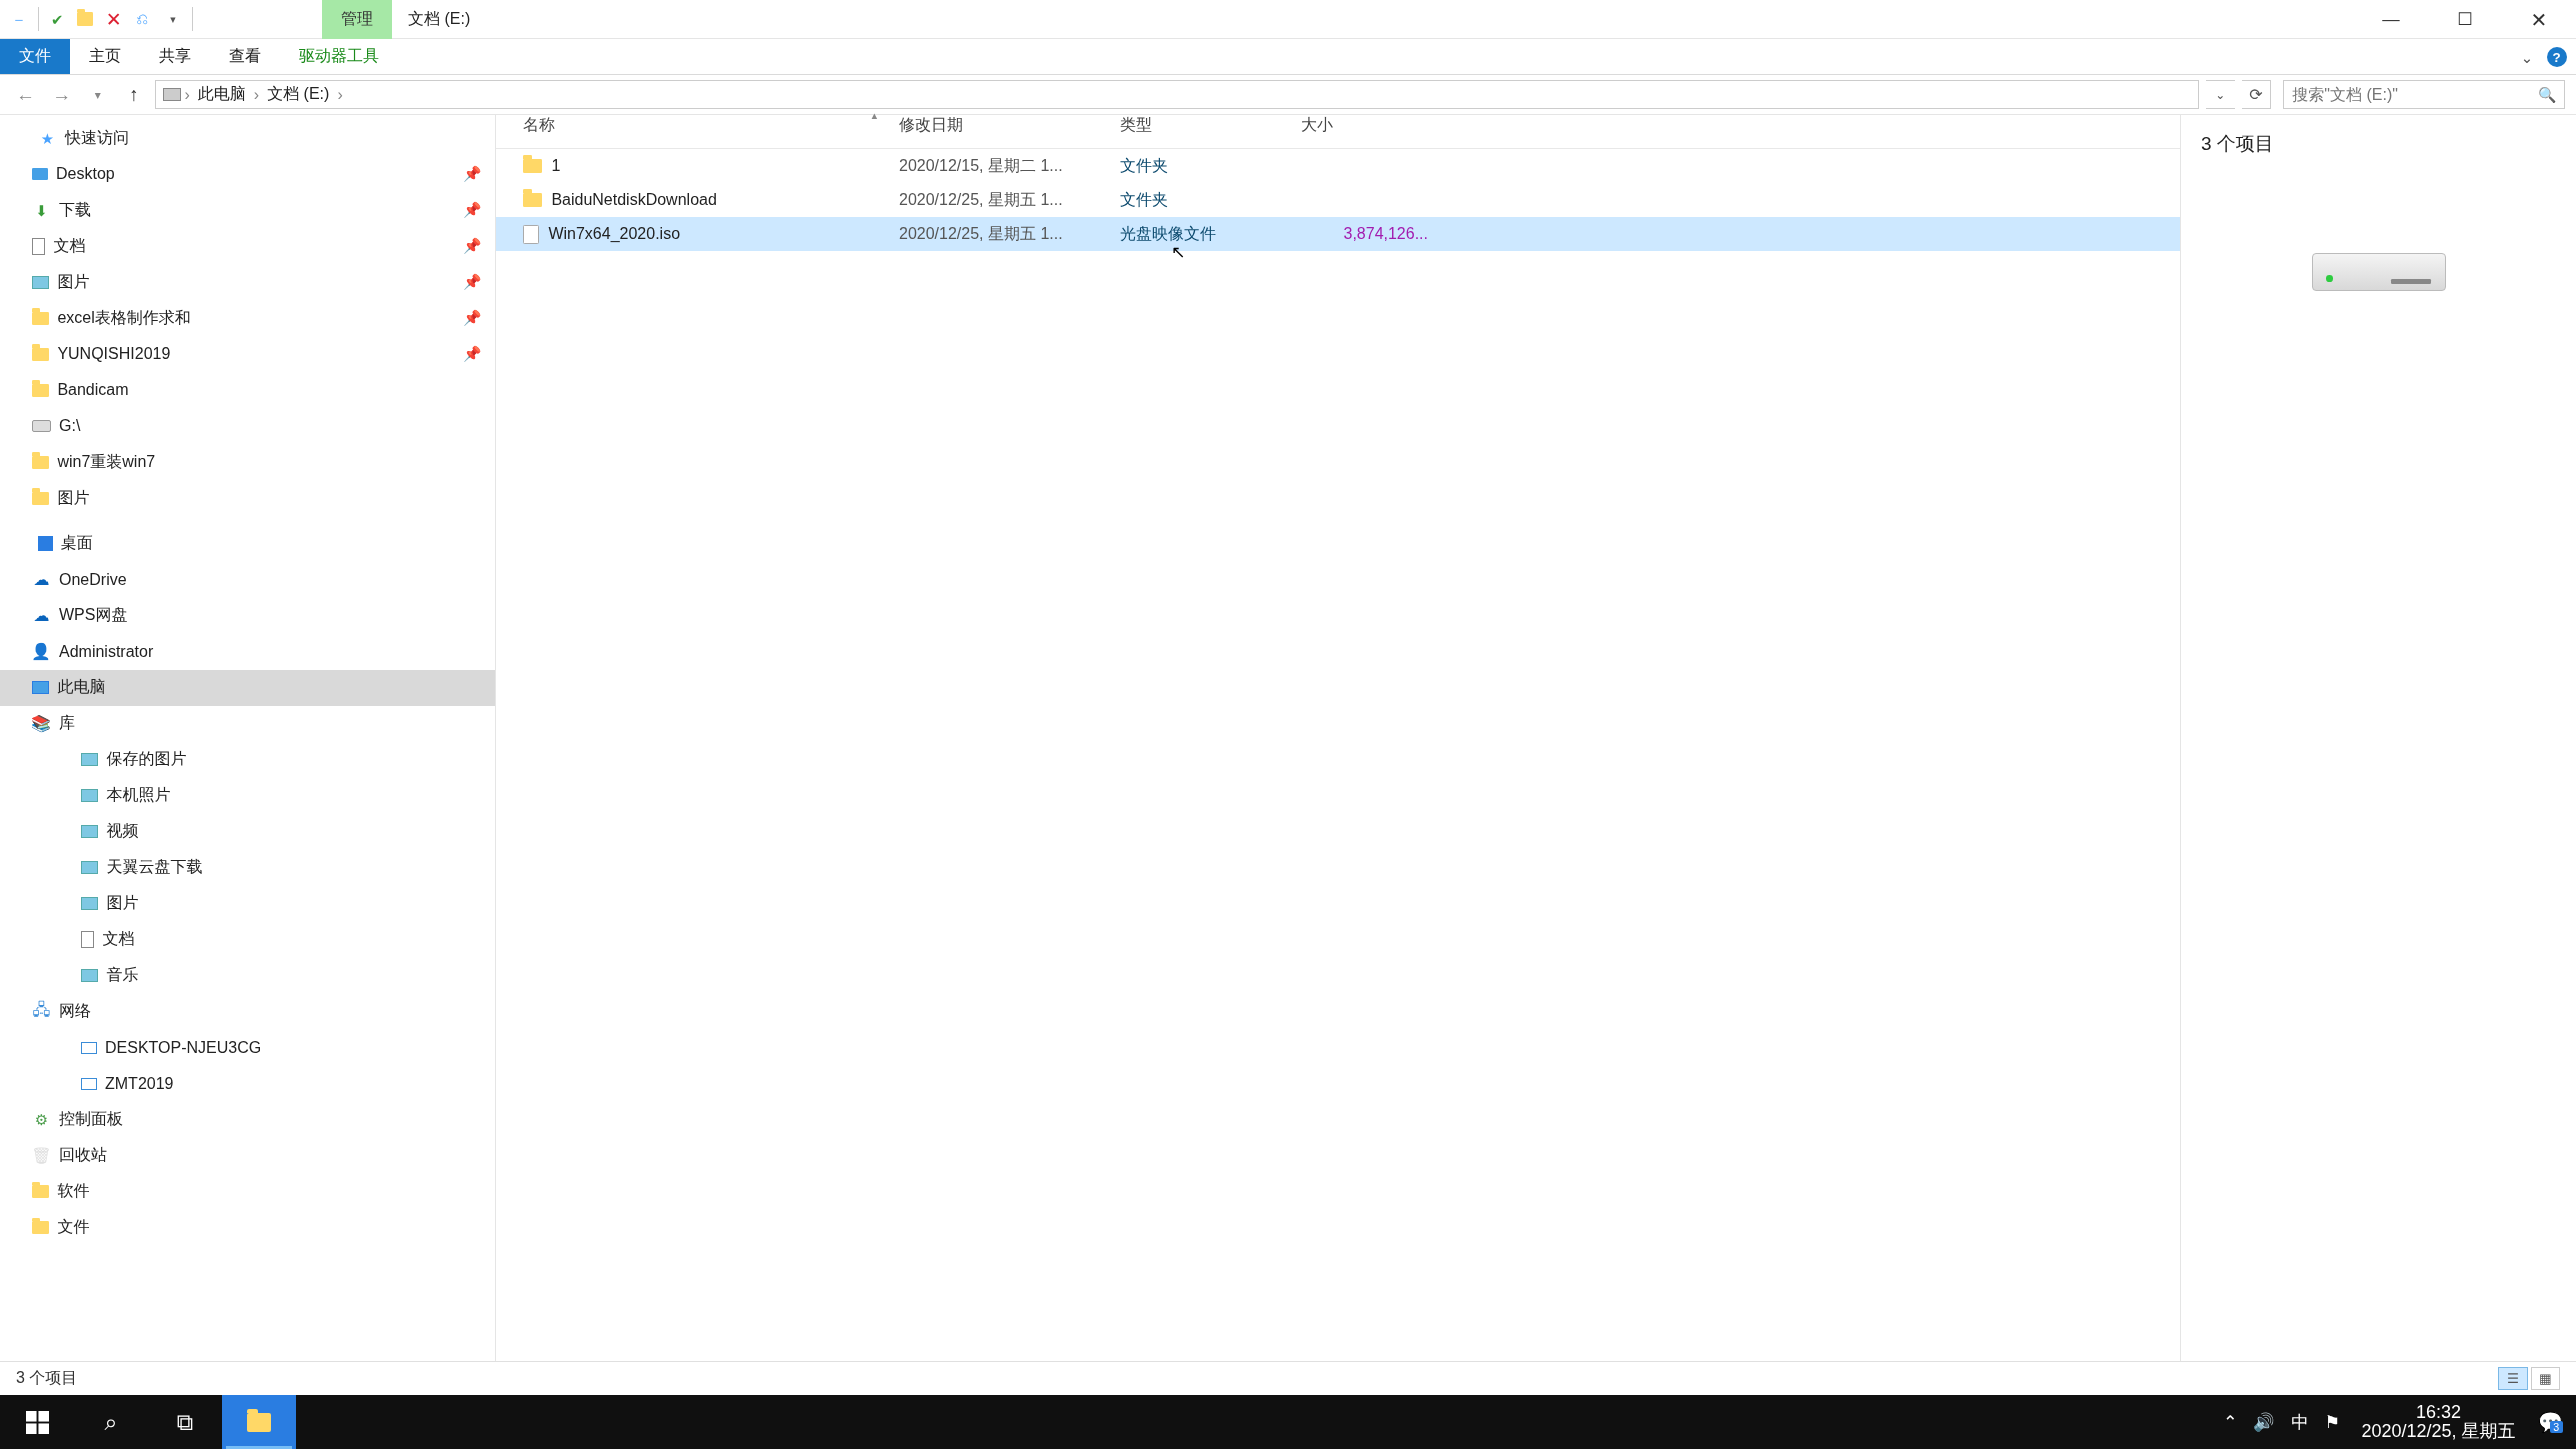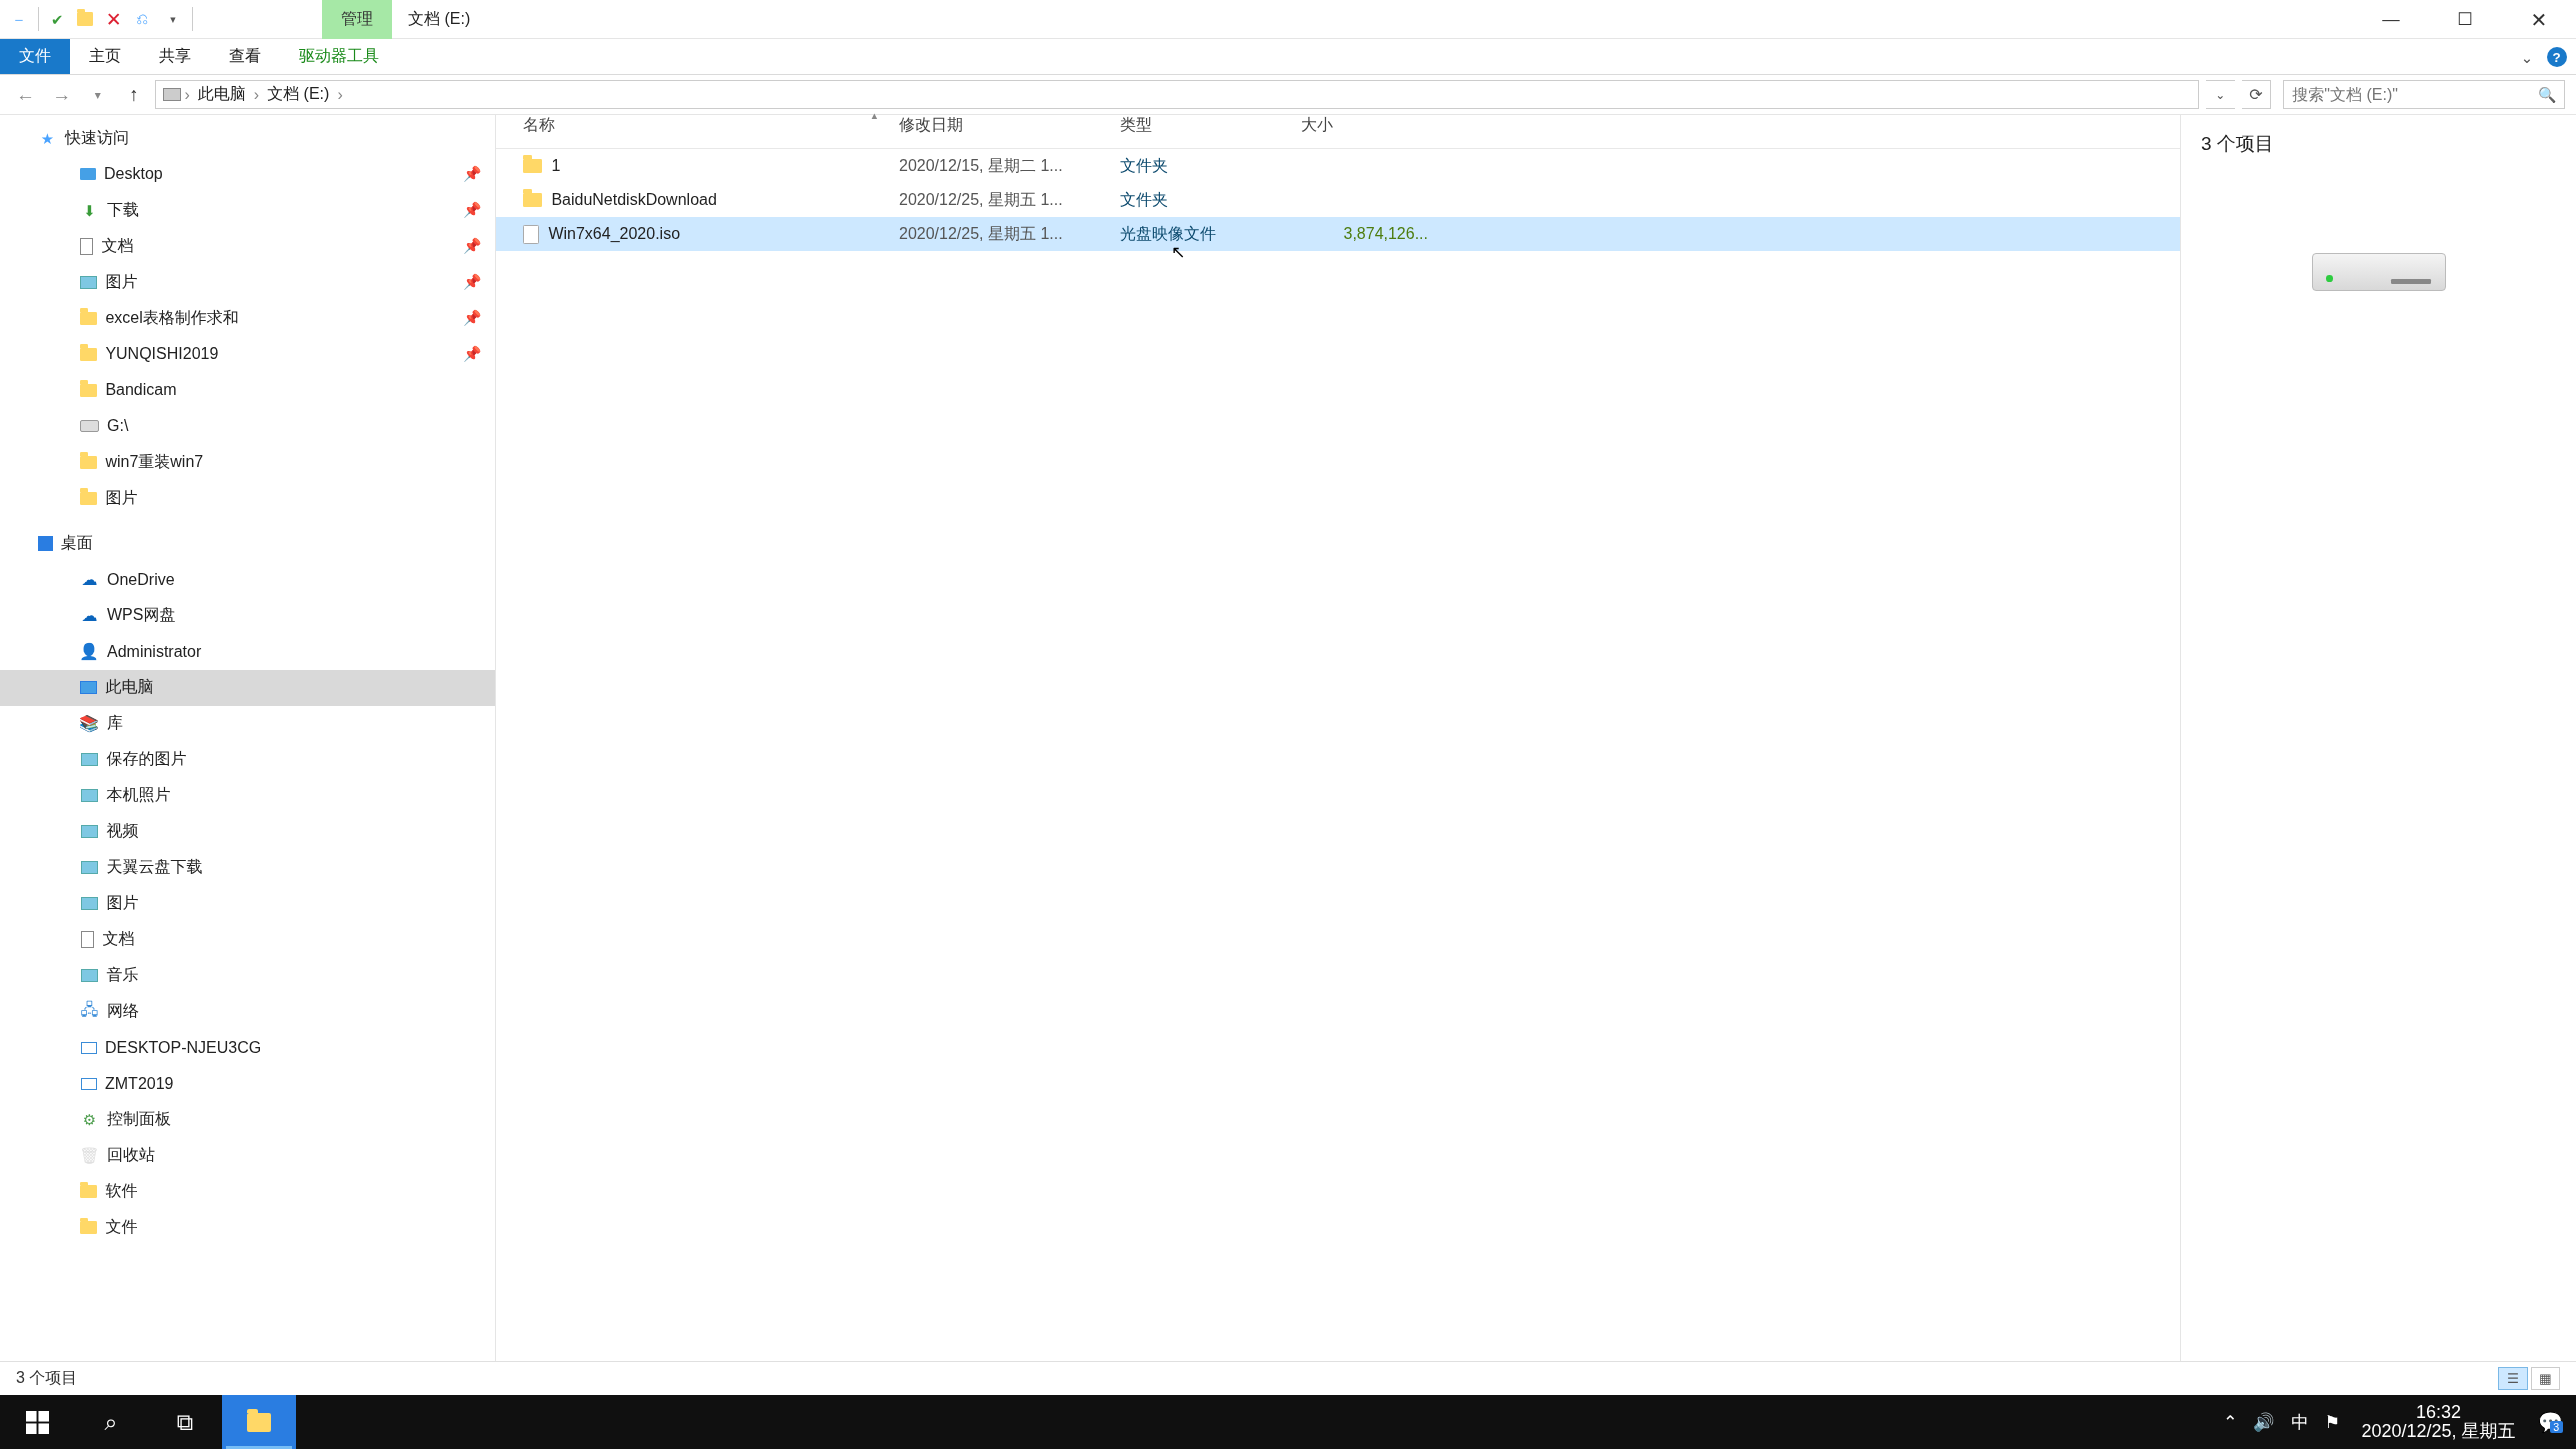--- a/index.html
+++ b/index.html
@@ -43,21 +43,21 @@
 .refresh { width:29.5px; height:29.5px; border:0.7px solid #ccc; border-left:none; display:flex; align-items:center; justify-content:center; font-size:16px; color:#555; }
 .search-box { width:282px; height:29.5px; border:0.7px solid #ccc; display:flex; align-items:center; padding:0 8px; margin-left:5.4px; position:relative; }
 .search-box input { border:none; outline:none; flex:1; font-size:16px; color:#888; background:transparent; }
 .search-box .mag { font-size:14.8px; color:#555; }
 
 
 .main { display:flex; height: calc(1449px - 39px - 36px - 40px - 34px - 54px); }
 .tree { width:496px; border-right:0.7px solid #e5e5e5; overflow:auto; padding-top:5.4px; }
 .tree .node { height:36px; display:flex; align-items:center; font-size:16px; color:#222; padding-left:13.4px; gap:8px; position:relative; }
 .tree .node.l1 { padding-left:38px; }
-.tree .node.l2 { padding-left:80px; }
+.tree .node.l2 { padding-left:32px; }
 .tree .node.l3 { padding-left:81px; }
 .tree .node.selected { background:#d9d9d9; }
 .tree .node .pin { position:absolute; right:13.4px; color:#888; font-size:14.8px; }
 .tree .spacer { height:9.4px; }
 .tree .ico { width:19px; height:19px; display:inline-flex; align-items:center; justify-content:center; font-size:14.8px; }
 .ico.star { color:#4aa3ff; }
 .ico.desk { width:16px; height:12px; background:#45a0e6; border-radius:1.3px; }
 .ico.down::before { content:"⬇"; color:#3a9c3a; font-size:14.8px; }
 .ico.doc { width:13.4px; height:17.4px; background:#fff; border:0.7px solid #888; }
 .ico.pic { width:17.4px; height:13.4px; background:#7ec8e3; border:0.7px solid #5aa; }
@@ -82,21 +82,21 @@
 .cols .col.date { width:221px; }
 .cols .col.type { width:181px;font-family:Liberation Serif, serif; }
 .cols .col.size { width:127px; text-align:left; }
 .cols .sort-caret { position:absolute; right:20px; top:-5.4px; font-size:9.4px; color:#888; }
 .rows { flex:1; }
 .row { height:34px; display:flex; align-items:center; font-size:16px; color:#222; padding-left:27px; }
 .row.selected { background:#cde8ff; }
 .row .cell.name { width:376px; display:flex; align-items:center; gap:9.4px; }
 .row .cell.date { width:221px; color:#555; }
 .row .cell.type { width:181px; color:#0c4a6e; }
-.row .cell.size { width:127px; color:#4d7c0f; text-align:right; }
+.row .cell.size { width:127px; color:#a21caf; text-align:right; }
 .row .fico { width:19px; height:19px; display:inline-flex; align-items:center; justify-content:center; }
 .fico.folder { width:19px; height:14.8px; background:#ffd867; border-radius:1.3px; position:relative; }
 .fico.folder::before { content:""; position:absolute; top:-3.4px; left:0; width:8.7px; height:3.4px; background:#ffd867; border-radius:1.3px 1.3px 0 0; }
 .fico.iso { width:16px; height:19px; background:#fff; border:0.7px solid #aaa; border-radius:1.3px; }
 .cursor { position:absolute; font-size:17.4px; color:#000; pointer-events:none; }
 
 
 .preview { width:396px; border-left:0.7px solid #e5e5e5; padding:16px 20px; }
 .preview .count { font-size:19px; color:#222; margin-bottom:67px; }
 .preview .drive-img { width:134px; height:67px; margin:0 auto; position:relative; }

